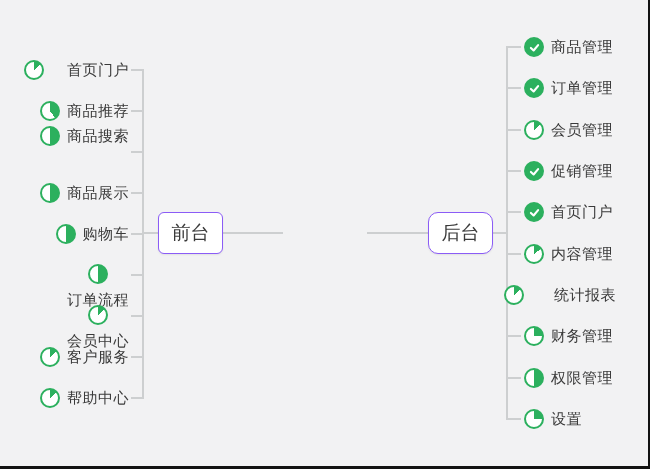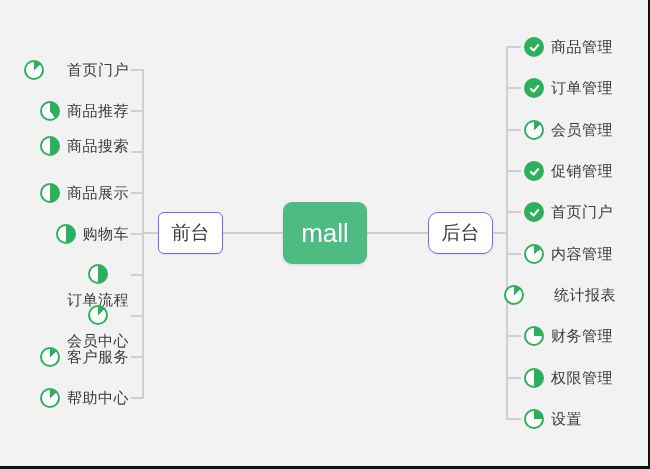--- a/index.html
+++ b/index.html
@@ -78,43 +78,40 @@
 
 <div class="canvas">
 
   <div class="vline" style="left:142px;top:69px;height:330px;"></div>
   <div class="vline" style="left:506px;top:46px;height:374px;"></div>
   <div class="hline" style="left:143px;top:232px;width:16px;"></div>
   <div class="hline" style="left:223px;top:232px;width:60px;"></div>
   <div class="hline" style="left:367px;top:232px;width:61px;"></div>
   <div class="hline" style="left:493px;top:232px;width:14px;"></div>
 
-  <div class="node root-node">
-    <span>mall</span>
-  </div>
   <div class="node branch-node branch-front">
     <span>前台</span>
   </div>
   <div class="node branch-node branch-back">
     <span>后台</span>
   </div>
 
   <div id="items-layer">
       <div class="stub" style="top: 69px; left: 131px; width: 12px;"></div>
       <div class="item" style="top: 59px; right: 521px; gap: 23px;">
         <span class="pie" style="background: conic-gradient(var(--green) 12.5%, #ffffff 0);"></span>
         <span class="label">首页门户</span>
       </div>
       <div class="stub" style="top: 110px; left: 131px; width: 12px;"></div>
       <div class="item" style="top: 100px; right: 521px;">
         <span class="pie" style="background: conic-gradient(var(--green) 40%, #ffffff 0);"></span>
         <span class="label">商品推荐</span>
       </div>
       <div class="stub" style="top: 151px; left: 131px; width: 12px;"></div>
-      <div class="item" style="top: 135px; right: 521px;">
+      <div class="item" style="top: 125px; right: 521px;">
         <span class="pie" style="background: conic-gradient(var(--green) 50%, #ffffff 0);"></span>
         <span class="label">商品搜索</span>
       </div>
       <div class="stub" style="top: 192px; left: 131px; width: 12px;"></div>
       <div class="item" style="top: 182px; right: 521px;">
         <span class="pie" style="background: conic-gradient(var(--green) 50%, #ffffff 0);"></span>
         <span class="label">商品展示</span>
       </div>
       <div class="stub" style="top: 233px; left: 131px; width: 12px;"></div>
       <div class="item" style="top: 223px; right: 521px;">

